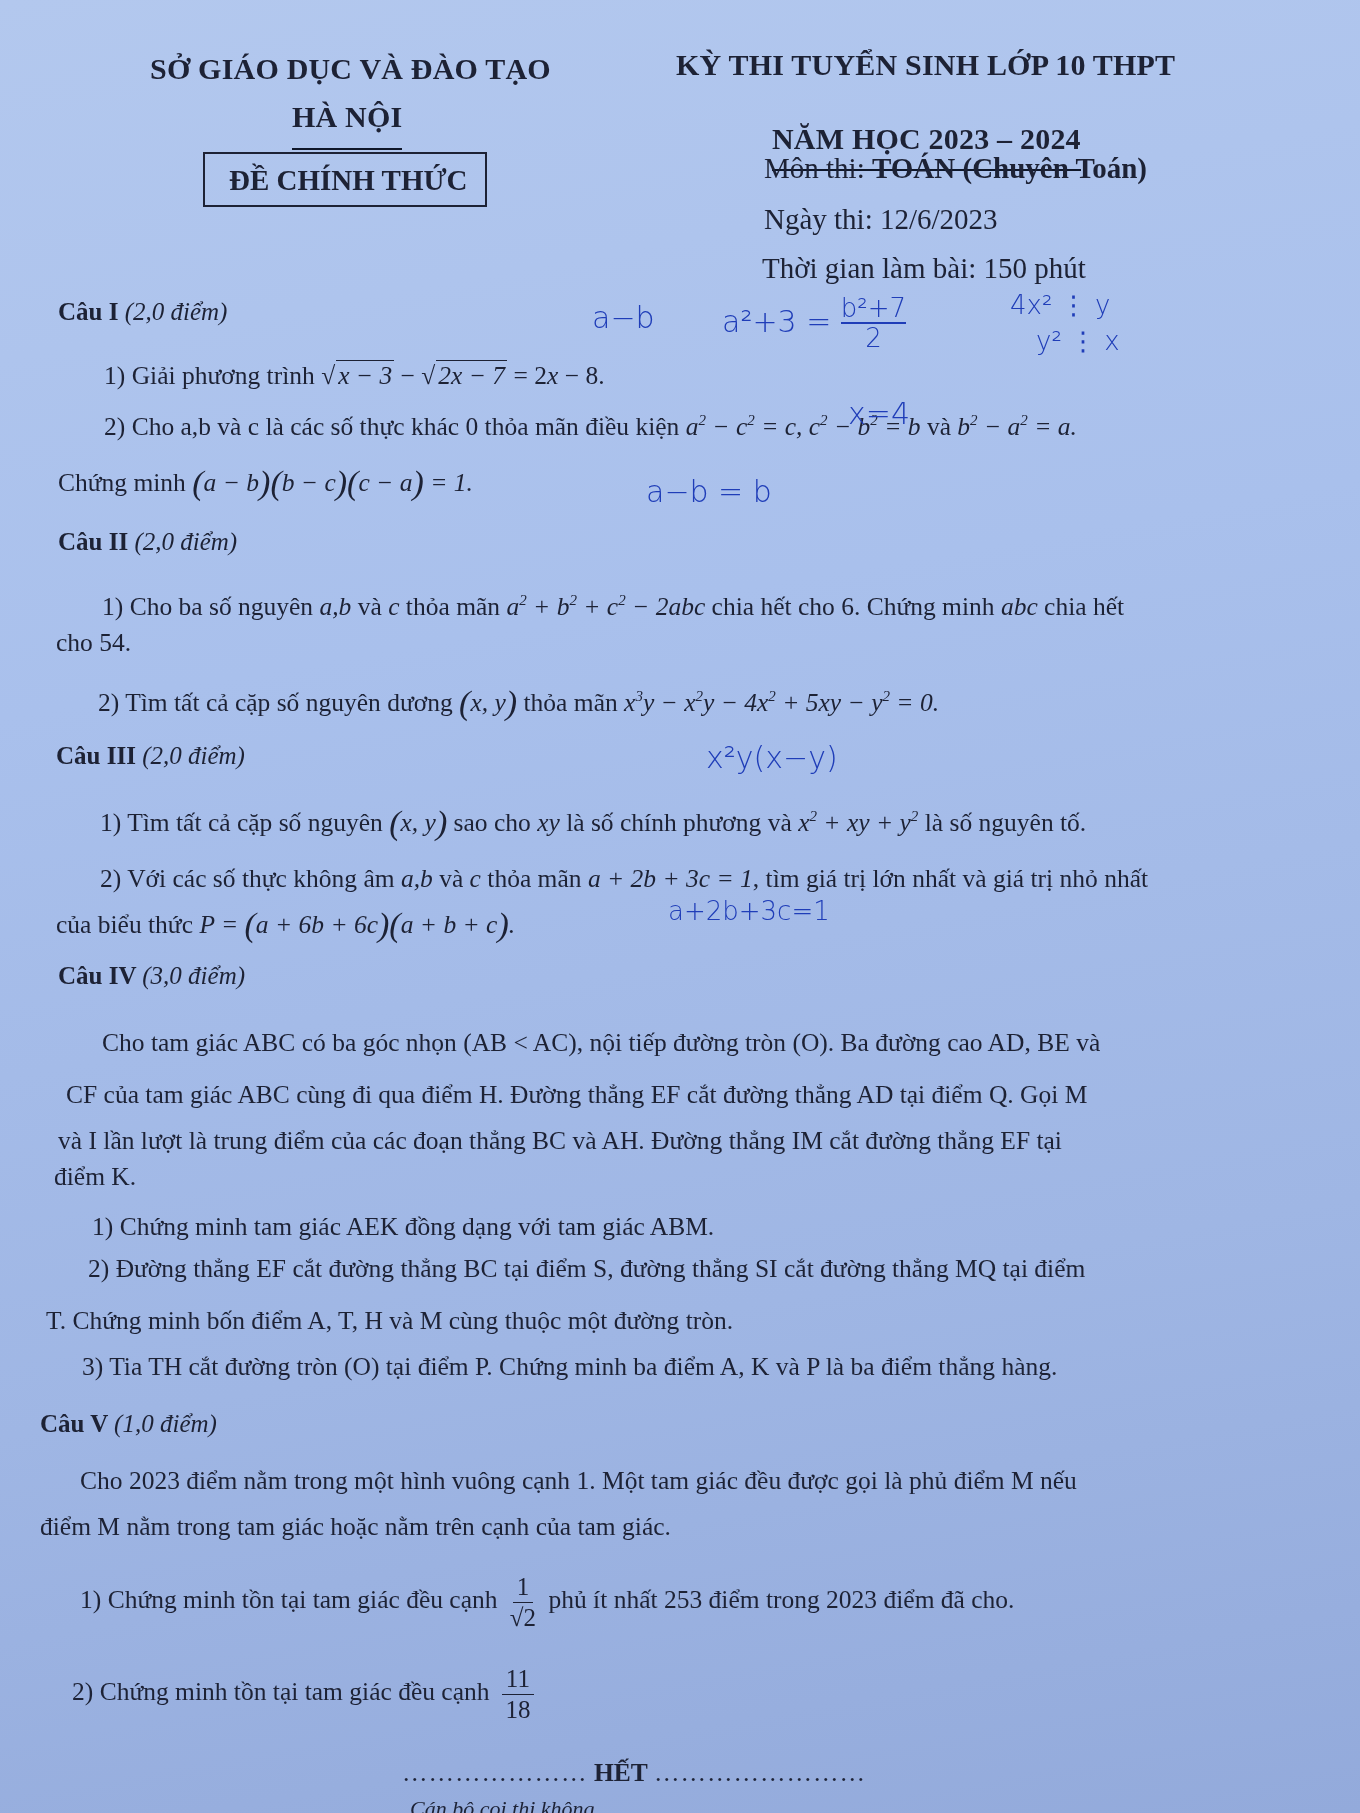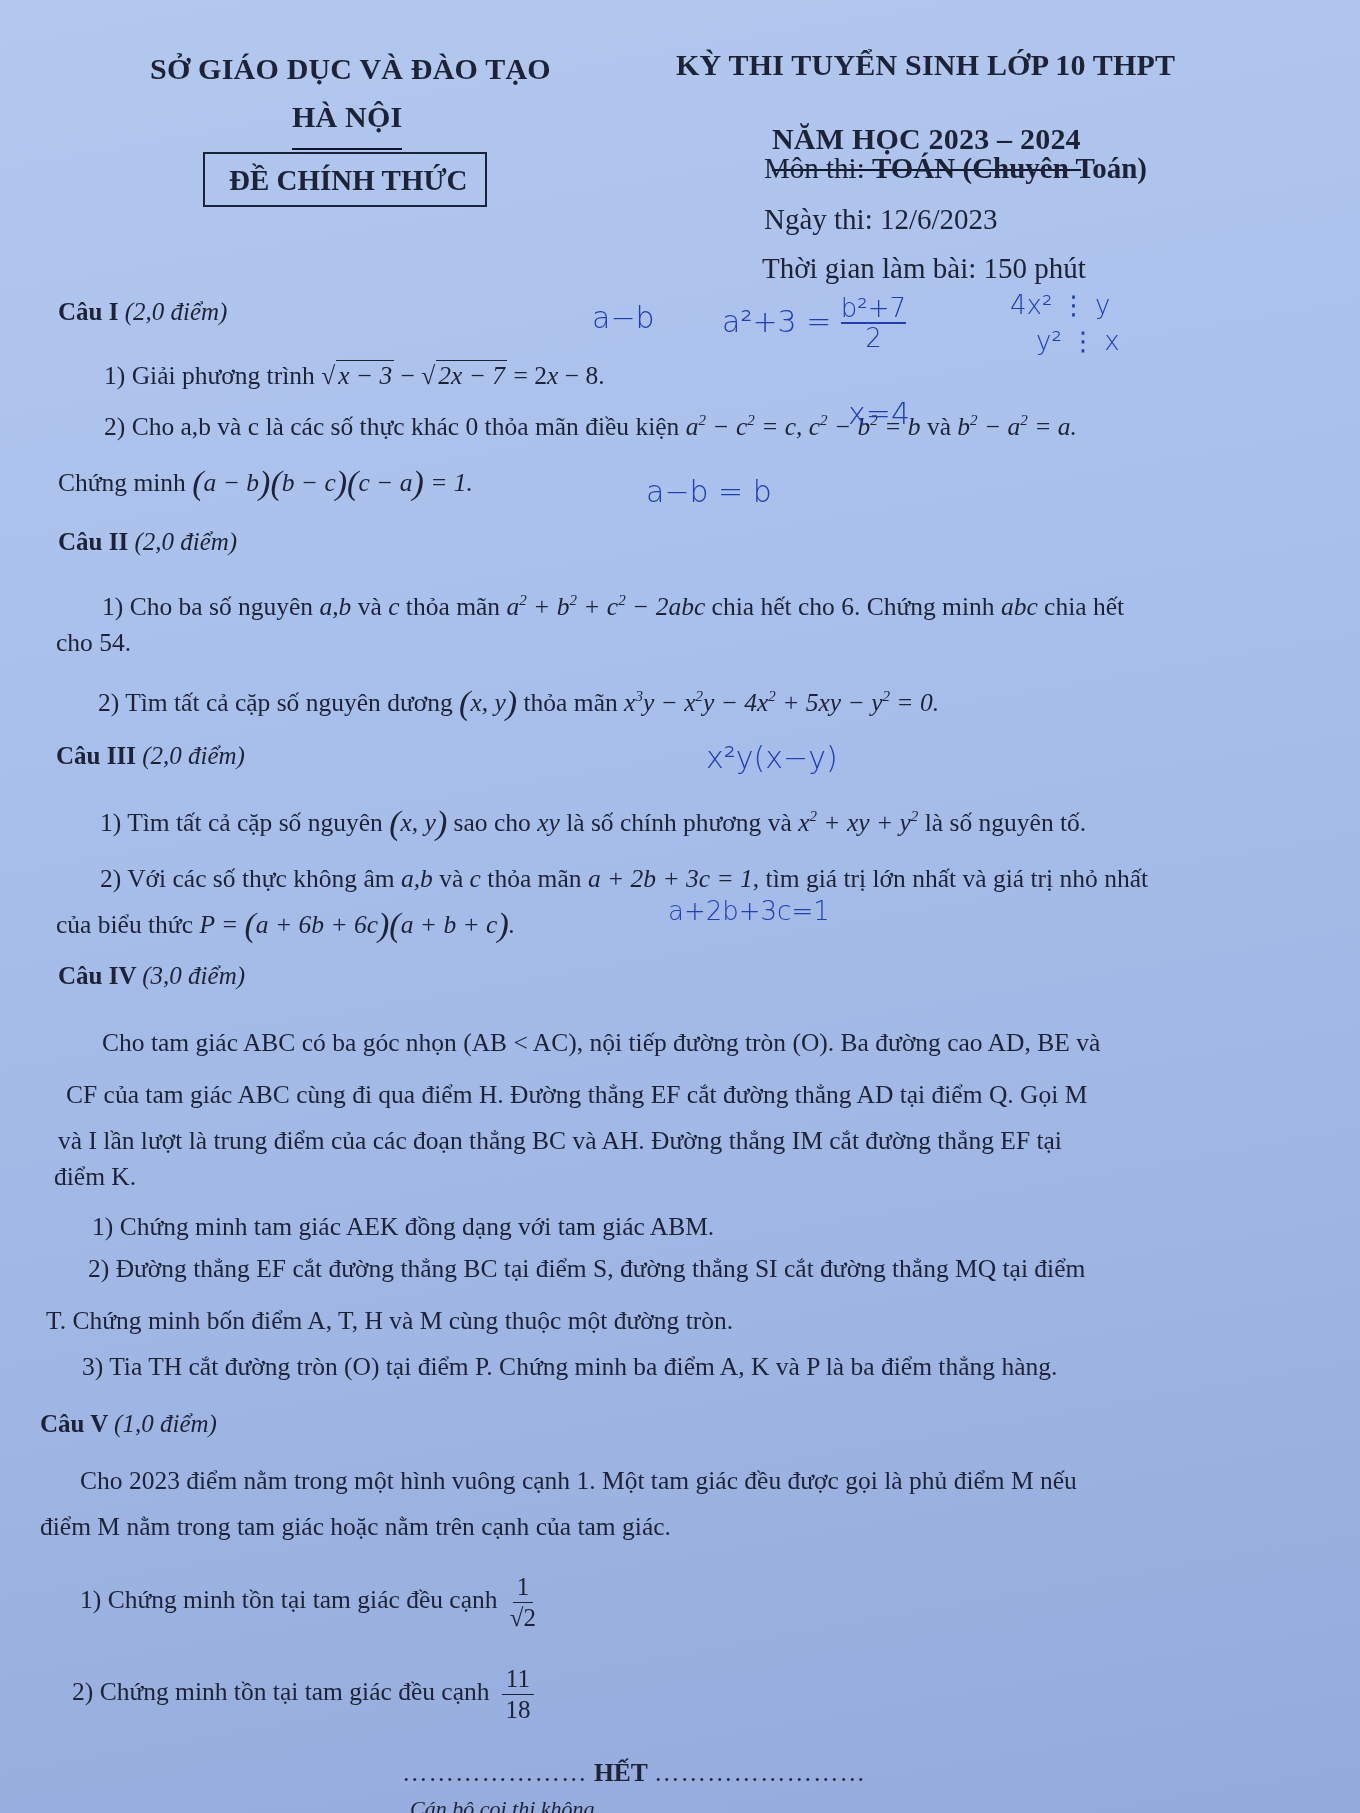--- a/index.html
+++ b/index.html
@@ -127,20 +127,21 @@
 </div>
 <div class="abs txt" style="left:80px; top:1466px;">Cho 2023 điểm nằm trong một hình vuông cạnh 1. Một tam giác đều được gọi là phủ điểm M nếu</div>
 <div class="abs txt" style="left:40px; top:1512px;">điểm M nằm trong tam giác hoặc nằm trên cạnh của tam giác.</div>
 <div class="abs txt" style="left:80px; top:1572px;">
   <span>1)</span>
   <span>Chứng minh tồn tại tam giác đều cạnh</span>
   <span class="frac">
     <span class="num">1</span>
     <span>√2</span>
   </span>
+  <span>phủ ít nhất 253 điểm trong 2023 điểm đã cho.</span>
 </div>
 <div class="abs txt" style="left:72px; top:1664px;">
   <span>2)</span>
   <span>Chứng minh tồn tại tam giác đều cạnh</span>
   <span class="frac">
     <span class="num">11</span>
     <span>18</span>
   </span>
 </div>
 

